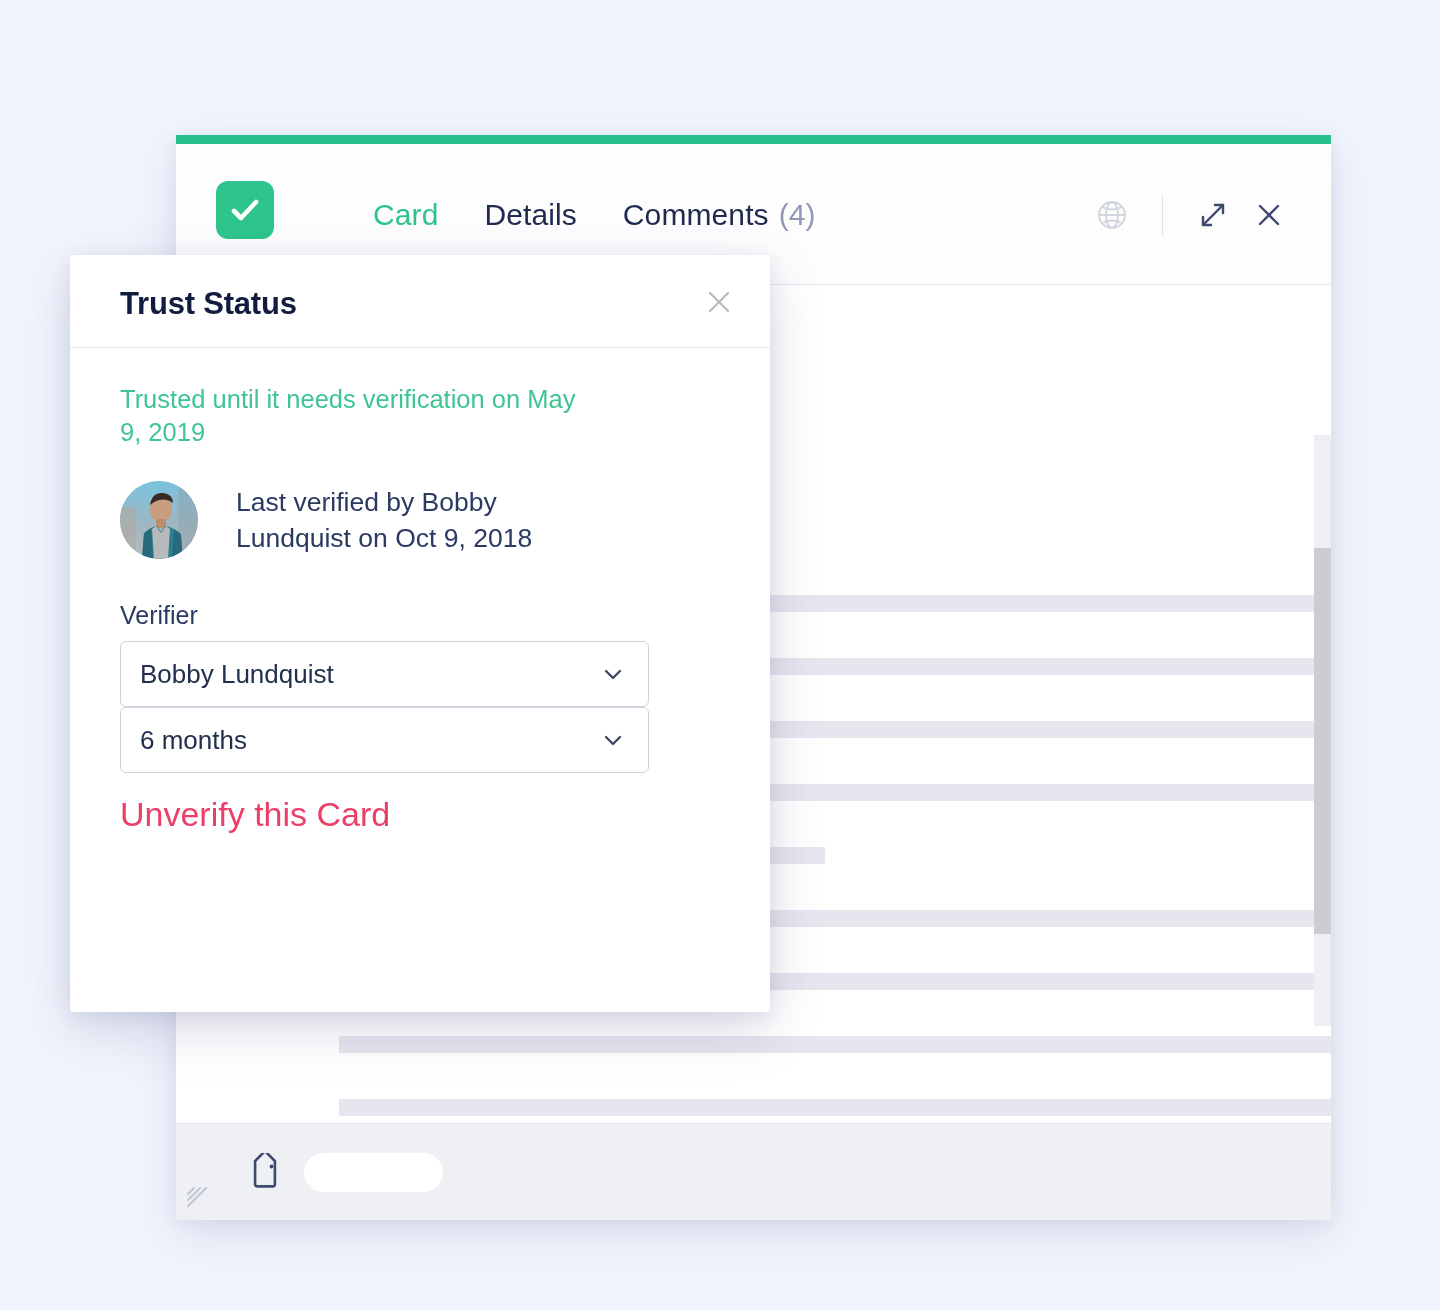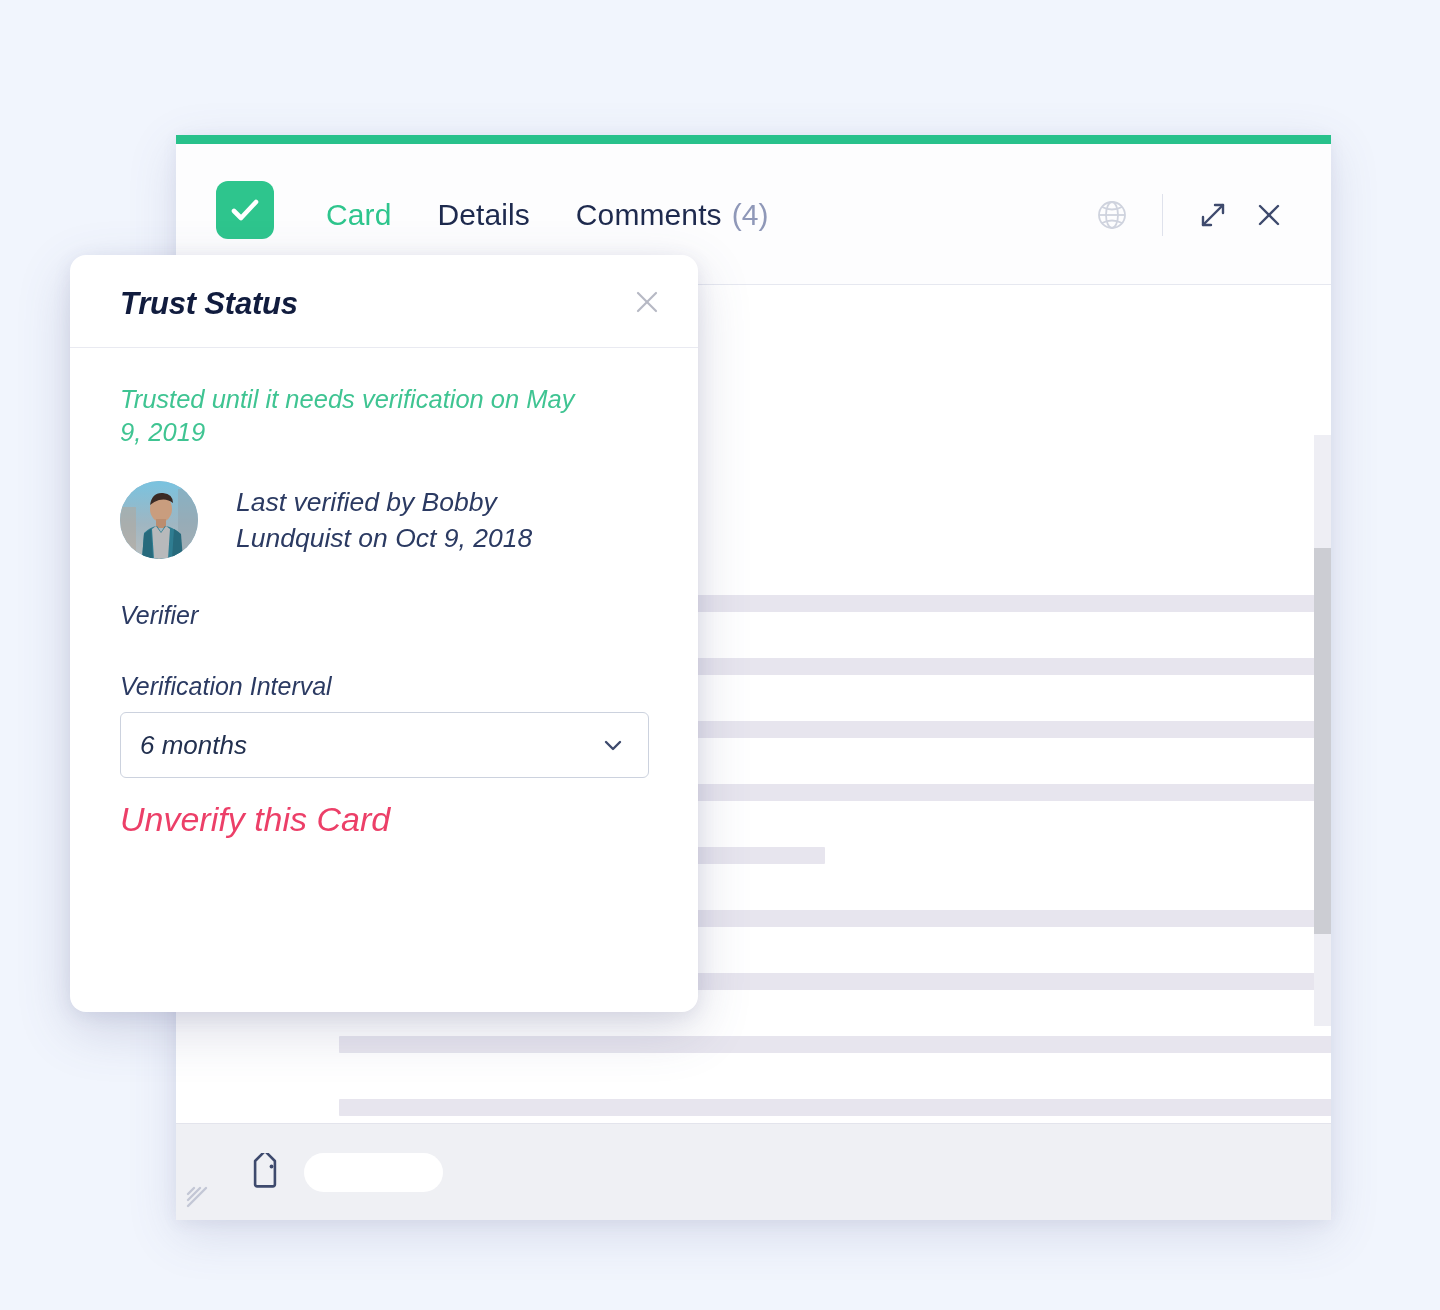--- a/index.html
+++ b/index.html
@@ -76,21 +76,21 @@
     position: relative;
     font-size: 30px;
     letter-spacing: 0.1px;
     color: #1e2a4e;
     cursor: pointer;
     height: 141px;
     display: flex;
     align-items: center;
     padding: 0 4px;
   }
-  .tab.active { color: #2ec58d; }
+  .tab.active { color: #2ec58d; margin-left: 47px; }
   .tab.active::after {
     content: "";
     position: absolute;
     left: 0px;
     right: 0px;
     bottom: -7px;
     height: 13px;
     border-radius: 7px;
     background: #2ec58d;
   }
@@ -223,27 +223,26 @@
     background: #ffffff;
     border-radius: 20px;
     cursor: pointer;
   }
 
   
   .panel {
     position: absolute;
     left: 70px;
     top: 255px;
-    width: 628px;
+    width: 700px;
     height: 757px;
     background: #ffffff;
-    border-radius: 16px;
+    border-radius: 3px;
     box-shadow: 0 18px 54px rgba(76, 82, 130, 0.20),
                 0 4px 18px rgba(76, 82, 130, 0.10);
-    font-style: italic;
   }
 
   .panel-header {
     position: relative;
     height: 93px;
     border-bottom: 1px solid #e9eaf1;
   }
   .panel-title {
     position: absolute;
     left: 50px;
@@ -489,22 +488,29 @@
 
               <path d="M22 78 L24 53 q3 -3 7 -5 l2 30 Z" fill="#276a7c"></path>
               <path d="M63 78 l-2 -25 q-3 -3 -7 -5 l-2 30 Z" fill="#276a7c"></path>
             </g>
           </svg>
         </div>
         <div class="verified-text">Last verified by Bobby Lundquist on Oct 9, 2018</div>
       </div>
 
       <div class="field-label">Verifier</div>
-
-      <div class="field-label">Verification Interval</div>
+      <div class="select">
+        <span class="select-value">Bobby Lundquist</span>
+        <span class="select-caret">
+          <svg width="26" height="26" viewBox="0 0 26 26">
+            <polyline points="6,10 13,17 20,10" fill="none" stroke="#3e4a6d" stroke-width="2.4" stroke-linecap="round" stroke-linejoin="round"></polyline>
+          </svg>
+        </span>
+      </div>
+
       <div class="select">
         <span class="select-value">6 months</span>
         <span class="select-caret">
           <svg width="26" height="26" viewBox="0 0 26 26">
             <polyline points="6,10 13,17 20,10" fill="none" stroke="#3e4a6d" stroke-width="2.4" stroke-linecap="round" stroke-linejoin="round"></polyline>
           </svg>
         </span>
       </div>
 
       <div class="action-link">Unverify this Card</div>

